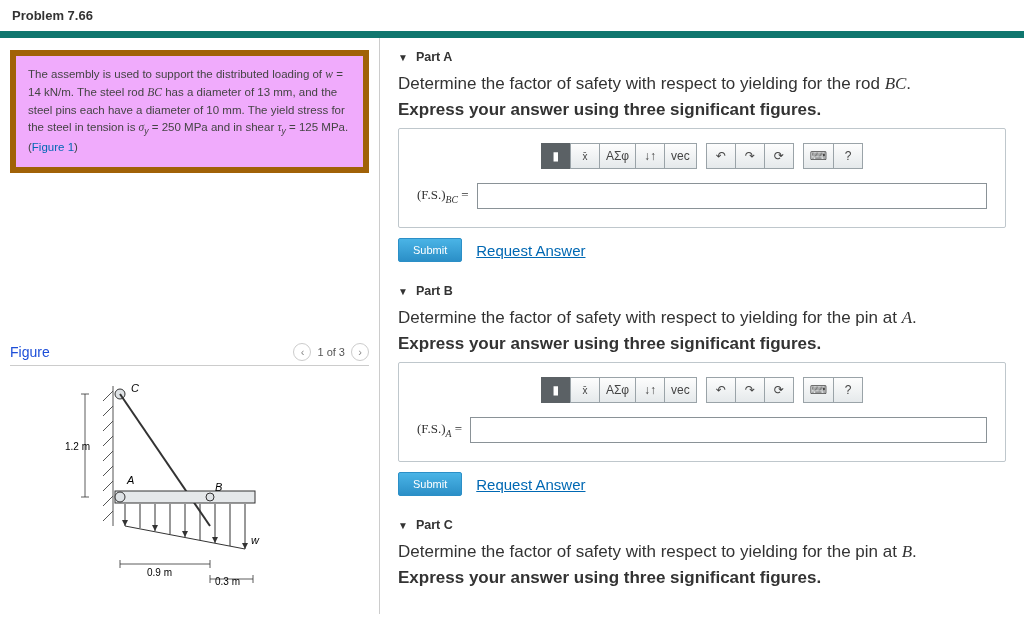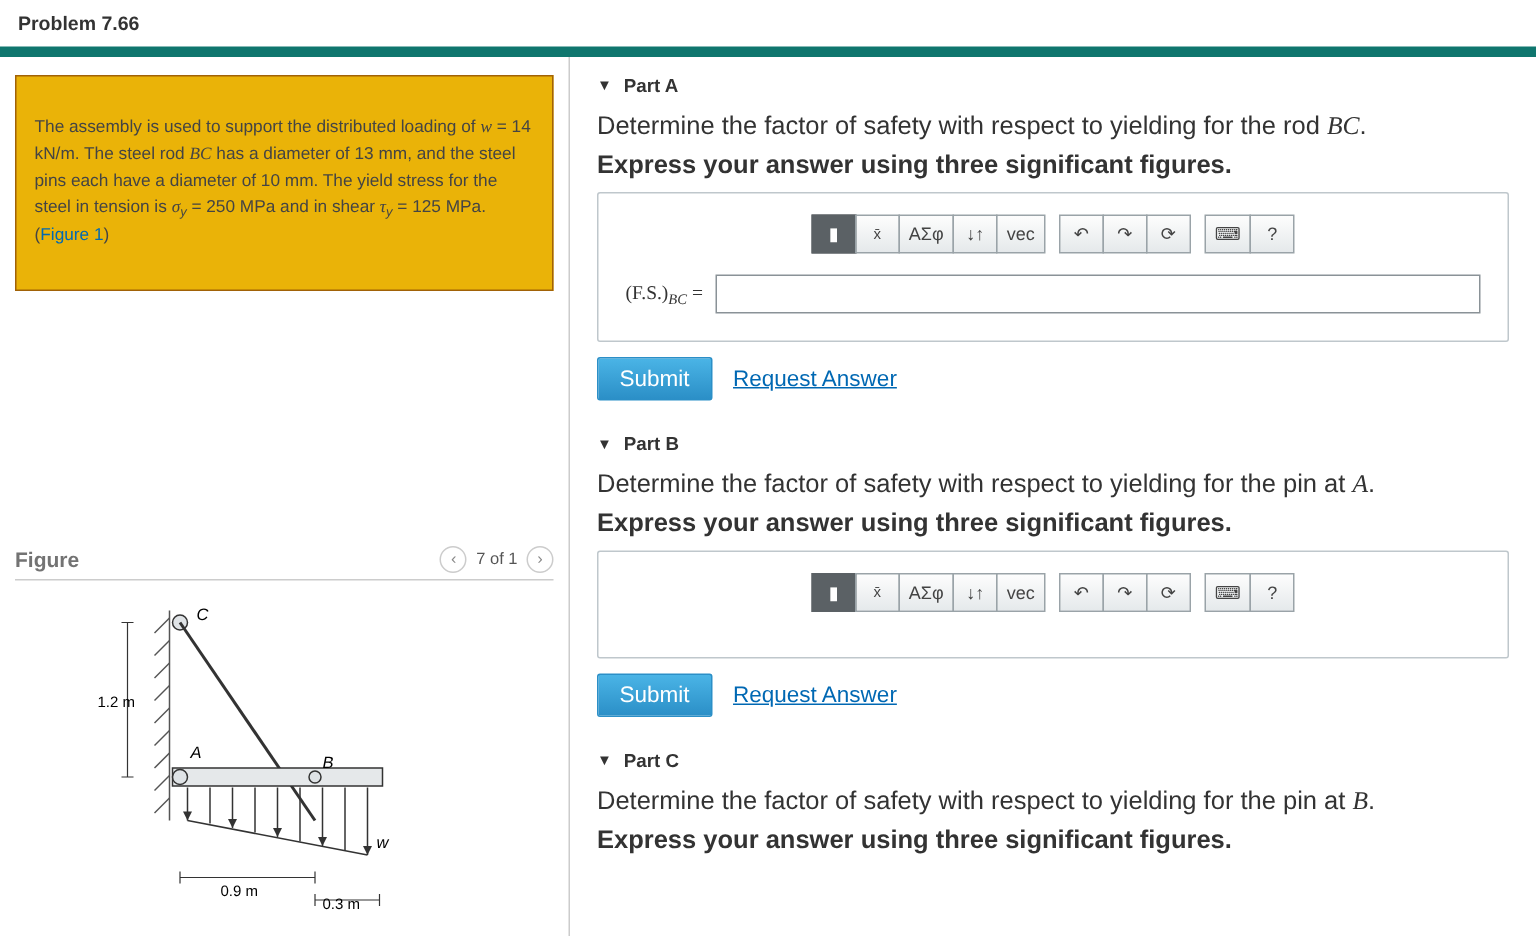--- a/index.html
+++ b/index.html
@@ -1,63 +1,63 @@
 <!DOCTYPE html>
 <html><head>
 <meta charset="utf-8">
 <style>
   * { box-sizing: border-box; margin: 0; padding: 0; }
   body { font-family: Arial, Helvetica, sans-serif; font-size: 12px; color: #333; background: #fff; width: 1024px; }
   .header { padding: 8px 12px; border-bottom: 7px solid #0f766e; font-weight: bold; font-size: 13px; background: #fff; }
   .main { display: flex; }
   .left-col { width: 380px; border-right: 1px solid #ccc; padding: 12px 10px 20px 10px; }
   .right-col { flex: 1; padding: 12px 18px 20px 18px; }
-  .problem-box { background: #eab308; border: 1px solid #a16207; padding: 26px 12px; font-size: 11.5px; line-height: 1.55; color: #444; }
+  .problem-box { background: #f0abfc; border: 6px solid #a16207; padding: 10px 12px; font-size: 11.5px; line-height: 1.55; color: #444; }
   .link { color: #0068b3; text-decoration: none; cursor: pointer; }
   .math { font-family: Georgia, 'Times New Roman', serif; font-style: italic; }
   .figure-hd { display: flex; align-items: center; justify-content: space-between; margin-top: 170px; border-bottom: 1px solid #ccc; padding-bottom: 4px; margin-bottom: 10px; }
-  .figure-hd h3 { font-size: 14px; font-weight: bold; color: #737373; }
+  .figure-hd h3 { font-size: 14px; font-weight: normal; color: #1d4ed8; }
   .pager { display: flex; align-items: center; gap: 6px; font-size: 11px; color: #555; }
   .pager-btn { width: 18px; height: 18px; border: 1px solid #ccc; border-radius: 50%; display: flex; align-items: center; justify-content: center; font-size: 11px; color: #888; cursor: pointer; background:#fff; }
   .figure-svg { width: 240px; height: 210px; margin-left: 55px; }
   .part-row { display: flex; align-items: center; gap: 8px; font-weight: bold; font-size: 12.5px; color: #333; margin-bottom: 10px; }
   .caret { font-size: 10px; }
   .desc { font-size: 17px; color: #333; margin-bottom: 6px; }
   .desc.bold { font-weight: bold; }
   .answer-box { border: 1px solid #bfc7cc; border-radius: 2px; padding: 14px 18px 16px 18px; margin: 8px 0 10px 0; background:#fff; }
   .toolbar { display: flex; gap: 0; justify-content: center; margin-bottom: 14px; align-items:center; }
   .tb-btn { height: 26px; min-width: 30px; padding: 0 6px; border: 1px solid #9aa3a8; background: linear-gradient(#fdfdfd,#e5e9eb); display: flex; align-items: center; justify-content: center; font-size: 12px; color: #444; cursor: pointer; margin-left:-1px; }
   .tb-btn:first-child { margin-left:0; }
   .tb-btn.dark { background:#5b6165; color:#fff; border-color:#5b6165; }
   .tb-spacer { width:10px; }
   .input-row { display: flex; align-items: center; gap: 8px; margin-bottom: 2px; justify-content: space-between; }
   .input-lbl { font-family: Georgia, serif; font-size: 13px; white-space: nowrap; }
   .ans-input { flex: 1; height: 26px; border: 1px solid #8a9297; padding: 2px 6px; font-size: 13px; }
   .submit-row { display: flex; align-items: center; gap: 14px; margin: 8px 0 22px 0; }
-  .submit-btn { background: #36a2d9; background: linear-gradient(#4ab4e6,#2b8fc7); color: #fff; border: 1px solid #2b8fc7; border-radius: 2px; padding: 5px 14px; font-size: 15px; cursor: pointer; }
+  .submit-btn { background: #36a2d9; background: linear-gradient(#4ab4e6,#2b8fc7); color: #fff; border: 1px solid #2b8fc7; border-radius: 2px; padding: 5px 14px; font-size: 11px; cursor: pointer; }
   .req-link { color: #0068b3; text-decoration: underline; font-size: 15px; cursor: pointer; }
   .sub { font-size: 0.75em; vertical-align: sub; font-style: italic; }
 </style>
 </head>
 <body>
 
 <div class="header">Problem 7.66</div>
 
 <div class="main">
 
   <div class="left-col">
     <div class="problem-box">
       <span>The assembly is used to support the distributed loading of </span><span class="math">w</span><span> = 14 kN/m</span><span>. The steel rod </span><span class="math">BC</span><span> has a diameter of 13 mm, and the steel pins each have a diameter of 10 mm. The yield stress for the steel in tension is </span><span class="math">σ</span><span class="sub">y</span><span> = 250 MPa</span><span> and in shear </span><span class="math">τ</span><span class="sub">y</span><span> = 125 MPa</span><span>. (</span><span class="link">Figure 1</span><span>)</span>
     </div>
 
     <div class="figure-hd">
       <h3>Figure</h3>
       <div class="pager">
         <div class="pager-btn">‹</div>
-        <span>7 of 1</span>
+        <span>1 of 3</span>
         <div class="pager-btn">›</div>
       </div>
     </div>
 
     <svg class="figure-svg" viewBox="0 0 240 210">
 
       <g stroke="#555" stroke-width="1">
         <line x1="48" y1="10" x2="48" y2="150"></line>
         <line x1="48" y1="15" x2="38" y2="25"></line>
           <line x1="48" y1="30" x2="38" y2="40"></line>
@@ -182,20 +182,24 @@
         <div class="tb-btn">↓↑</div>
         <div class="tb-btn">vec</div>
         <div class="tb-spacer"></div>
         <div class="tb-btn">↶</div>
         <div class="tb-btn">↷</div>
         <div class="tb-btn">⟳</div>
         <div class="tb-spacer"></div>
         <div class="tb-btn">⌨</div>
         <div class="tb-btn">?</div>
       </div>
+      <div class="input-row">
+        <span class="input-lbl"><span>(F.S.)</span><span class="sub">A</span><span> =</span></span>
+        <input class="ans-input" type="text" style="">
+      </div>
     </div>
     <div class="submit-row">
       <button class="submit-btn">Submit</button>
       <span class="req-link">Request Answer</span>
     </div>
 
     <div class="part-row">
       <span class="caret">▼</span>
       <span>Part C</span>
     </div>

